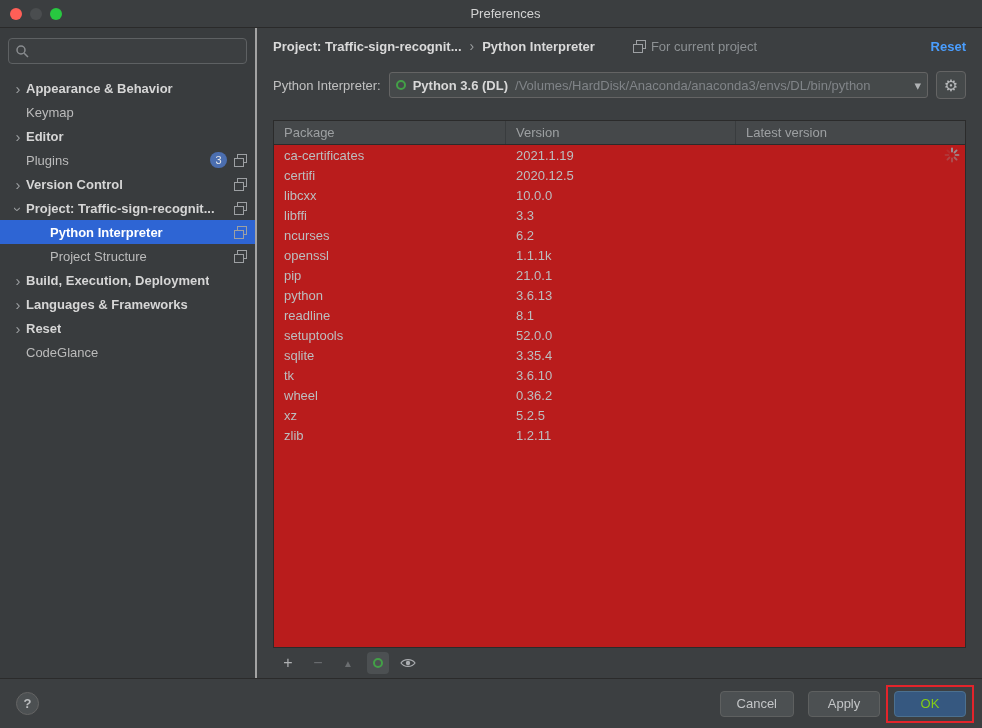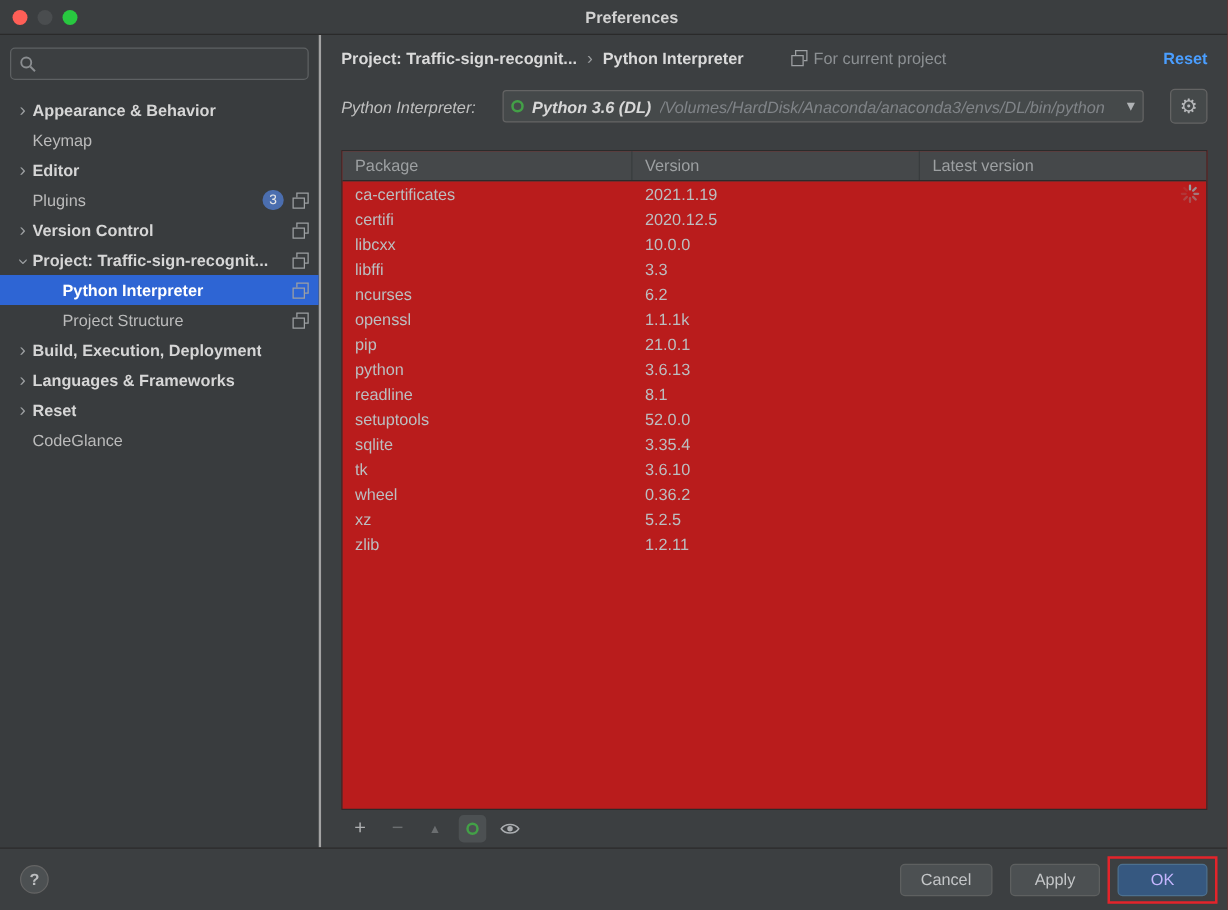--- a/index.html
+++ b/index.html
@@ -15,21 +15,21 @@
   .window{width:982px;height:728px;display:flex;flex-direction:column;background:#3c3f41;}
 
   
   .titlebar{height:28px;background:#3b3e40;border-bottom:1px solid #2a2a2a;position:relative;
             display:flex;align-items:center;flex:0 0 28px;}
   .traffic{display:flex;gap:8px;margin-left:10px;}
   .tl{width:12px;height:12px;border-radius:50%;}
   .tl.red{background:#ff5f57;}
   .tl.yellow{background:#4a4d4f;}
   .tl.green{background:#28c840;}
-  .win-title{position:absolute;left:1px;right:0;text-align:center;font-weight:bold;color:#d2d2d2;padding-left:28px;}
+  .win-title{position:absolute;left:1px;right:0;text-align:center;font-weight:normal;color:#d2d2d2;padding-left:28px;}
 
   
   .app{flex:1 1 auto;display:flex;min-height:0;}
 
   
   .sidebar{width:257px;flex:0 0 257px;background:#393c3e;border-right:2px solid #a3a3a3;
            display:flex;flex-direction:column;padding-top:8px;}
   .search-wrap{margin:2px 8px 12px 8px;height:26px;border:1px solid #5e6163;border-radius:4px;
                display:flex;align-items:center;padding:0 6px;background:#3c3f41;}
   .search-wrap input{flex:1;background:transparent;border:none;outline:none;color:#ddd;
@@ -56,21 +56,21 @@
 
   
   .main{flex:1;display:flex;flex-direction:column;min-width:0;background:#3c3f41;}
   .crumb-row{height:36px;flex:0 0 36px;display:flex;align-items:center;padding:0 16px;}
   .crumb{font-weight:bold;color:#dadada;white-space:nowrap;}
   .crumb-sep{color:#9b9ea0;margin:0 8px;font-size:14px;}
   .for-project{display:flex;align-items:center;gap:6px;color:#8c9093;margin-left:38px;}
   .for-project .mini-monitor::after{background:#3c3f41;}
   .reset-link{margin-left:auto;color:var(--reset-link);font-weight:bold;cursor:pointer;}
 
-  .interp-row{height:42px;flex:0 0 42px;display:flex;align-items:center;gap:21px;padding:0 16px;font-style:italic;}
+  .interp-row{height:42px;flex:0 0 42px;display:flex;align-items:center;gap:8px;padding:0 16px;}
   .interp-label{color:#c0c0c0;white-space:nowrap;}
   .combo{flex:1;height:26px;background:#45494a;border:1px solid #646464;border-radius:3px;
          display:flex;align-items:center;padding:0 6px;min-width:0;cursor:default;}
   .conda-ring{width:10px;height:10px;border:2px solid var(--conda-green);border-radius:50%;flex:0 0 auto;}
   .combo-name{font-weight:bold;color:#d8d8d8;margin-left:7px;white-space:nowrap;}
   .combo-path{color:#808488;margin-left:7px;white-space:nowrap;overflow:hidden;text-overflow:ellipsis;flex:1;}
   .combo-arrow{flex:0 0 auto;color:#b0b3b5;margin-left:6px;}
   .combo-arrow::before{content:"▾";}
   .gear-btn{width:30px;height:28px;flex:0 0 30px;background:#45494a;border:1px solid #646464;border-radius:4px;
             display:flex;align-items:center;justify-content:center;color:#b6b8ba;font-size:16px;cursor:pointer;}
@@ -100,21 +100,21 @@
   .icon-up::before{content:"▲";font-size:10px;}
 
   
   .bottom-bar{height:50px;flex:0 0 50px;border-top:1px solid #2b2b2b;background:#3c3f41;
               display:flex;align-items:center;padding:0 16px;}
   .help-btn{width:23px;height:23px;border-radius:50%;border:1px solid #646464;background:#4c5052;
             color:#bcbec0;display:flex;align-items:center;justify-content:center;font-weight:bold;cursor:pointer;}
   .btns{margin-left:auto;display:flex;align-items:center;gap:14px;}
   .btn{height:26px;min-width:72px;padding:0 16px;background:#4c5052;border:1px solid #5e6060;border-radius:4px;
        color:#c3c5c7;display:flex;align-items:center;justify-content:center;cursor:pointer;font-size:13px;}
-  .btn.primary{background:var(--ok-button);border-color:#4c708f;color:#c4b5fd;}
+  .btn.primary{background:var(--ok-button);border-color:#4c708f;color:#84cc16;}
   .ok-wrap{position:relative;display:inline-flex;}
   .annotation{position:absolute;left:-8px;right:-8px;top:-6px;bottom:-6px;border:2px solid var(--annotation-red);
               pointer-events:none;}
 </style>
 </head>
 <body>
 
 <div class="window">
 
   <div class="titlebar">

